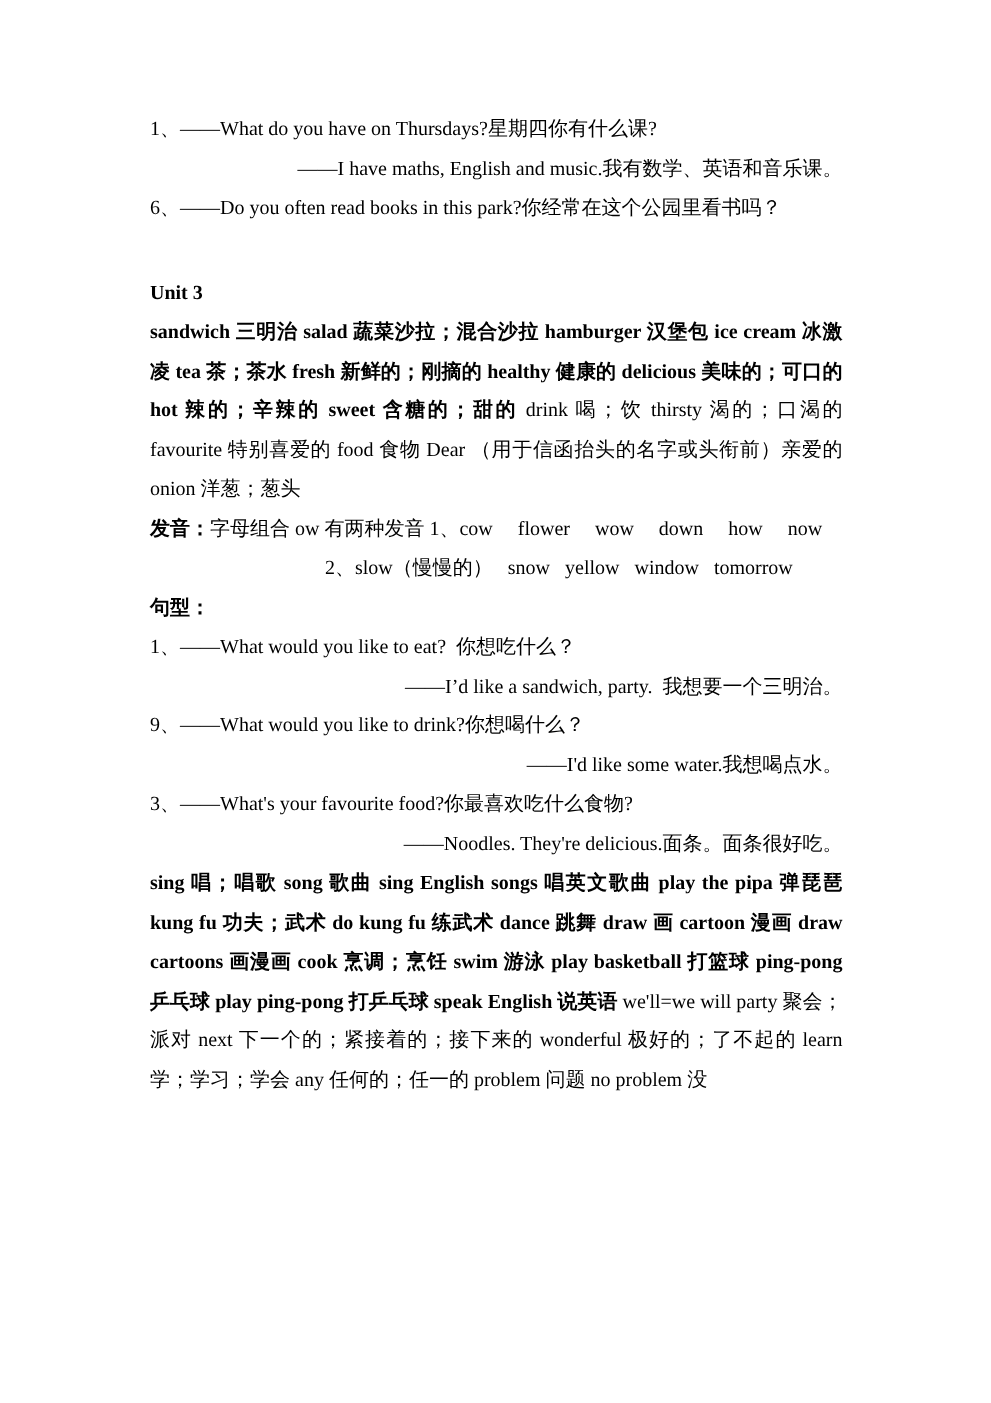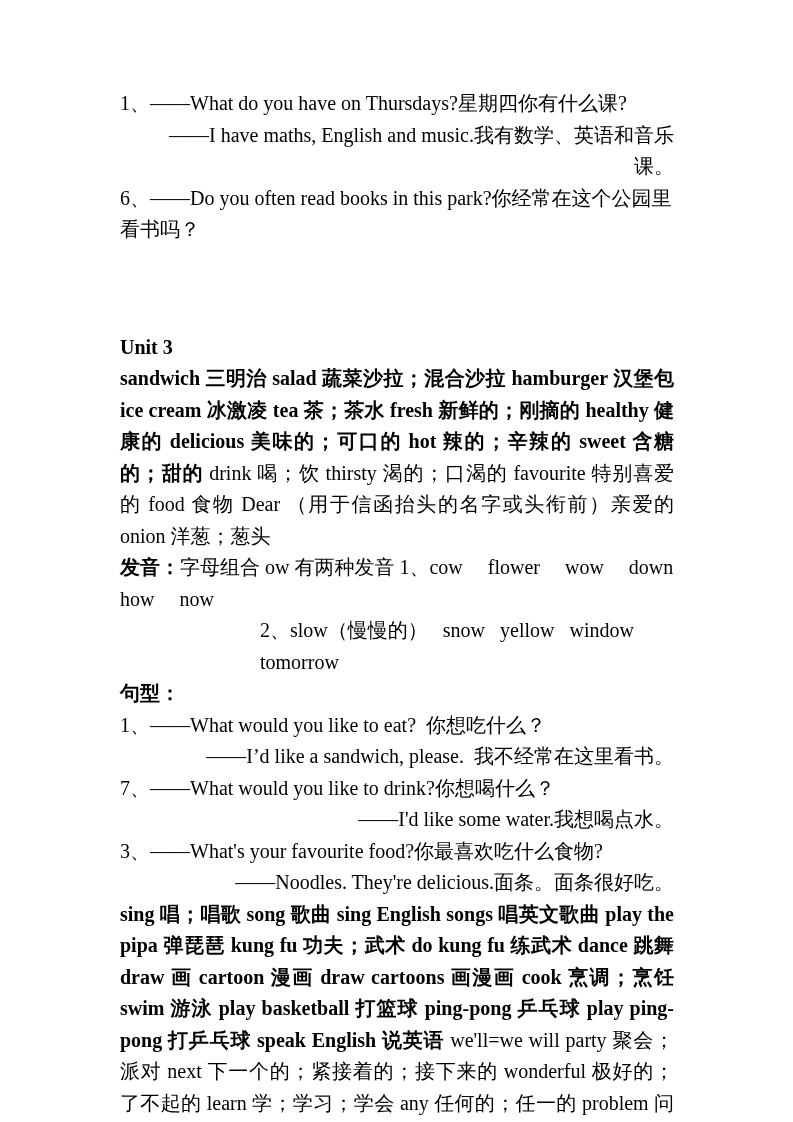--- a/index.html
+++ b/index.html
@@ -9,55 +9,55 @@
   }
   .page {
     position: relative;
     width: 793px;
     height: 1122px;
     box-sizing: border-box;
     background: #ffffff;
     color: #000000;
     padding: 88px 119px 0 120px;
     font-family: "Liberation Serif", "DejaVu Serif", serif;
-    font-size: 20px;
+    font-size: 16px;
     overflow: hidden;
   }
   .para {
     margin: 0;
     line-height: 31.5px;
     white-space: pre-wrap;
     word-break: normal;
   }
   .para.justify {
     white-space: normal;
     text-align: justify;
   }
   .run { font-weight: normal; }
   .run.b { font-weight: bold; }
   .heading { font-weight: bold; }
   .indent-1 { padding-left: 26px; text-align: right; }
   .indent-deep { padding-left: 140px; }
-  .gap-3 { margin-top: 86px; }
+  .gap-3 { margin-top: 36px; }
   .gap-1 { margin-top: 32px; }
 </style>
 </head>
 <body>
 
 <div class="page">
   <div>
       <p class="para dialogue"><span class="run">1、——What do you have on Thursdays?星期四你有什么课?</span></p>
       <p class="para dialogue indent-1"><span class="run">——I have maths, English and music.我有数学、英语和音乐课。</span></p>
       <p class="para dialogue"><span class="run">6、——Do you often read books in this park?你经常在这个公园里看书吗？</span></p>
       <p class="para heading gap-3"><span class="run b">Unit 3</span></p>
       <p class="para vocab justify"><span class="run b">sandwich 三明治 salad 蔬菜沙拉；混合沙拉 hamburger 汉堡包 ice cream 冰激凌 tea 茶；茶水 fresh 新鲜的；刚摘的 healthy 健康的 delicious 美味的；可口的 hot 辣的；辛辣的 sweet 含糖的；甜的</span><span class="run"> drink 喝；饮 thirsty 渴的；口渴的 favourite 特别喜爱的 food 食物 Dear （用于信函抬头的名字或头衔前）亲爱的 onion 洋葱；葱头</span></p>
       <p class="para pron"><span class="run b">发音：</span><span class="run">字母组合 ow 有两种发音 1、cow     flower     wow     down     how     now</span></p>
       <p class="para pron indent-deep"><span class="run">2、slow（慢慢的）   snow   yellow   window   tomorrow</span></p>
       <p class="para"><span class="run b">句型：</span></p>
       <p class="para dialogue"><span class="run">1、——What would you like to eat?  你想吃什么？</span></p>
-      <p class="para dialogue indent-1"><span class="run">——I’d like a sandwich, please.  我不经常在这里看书。</span></p>
-      <p class="para dialogue"><span class="run">7、——What would you like to drink?你想喝什么？</span></p>
+      <p class="para dialogue indent-1"><span class="run">——I’d like a sandwich, party.  我想要一个三明治。</span></p>
+      <p class="para dialogue"><span class="run">9、——What would you like to drink?你想喝什么？</span></p>
       <p class="para dialogue indent-1"><span class="run">——I'd like some water.我想喝点水。</span></p>
       <p class="para dialogue"><span class="run">3、——What's your favourite food?你最喜欢吃什么食物?</span></p>
       <p class="para dialogue indent-1"><span class="run">——Noodles. They're delicious.面条。面条很好吃。</span></p>
       <p class="para vocab justify"><span class="run b">sing 唱；唱歌 song 歌曲 sing English songs 唱英文歌曲 play the pipa 弹琵琶 kung fu 功夫；武术 do kung fu 练武术 dance 跳舞 draw 画 cartoon 漫画 draw cartoons 画漫画 cook 烹调；烹饪 swim 游泳 play basketball 打篮球 ping-pong 乒乓球 play ping-pong 打乒乓球 speak English 说英语</span><span class="run"> we'll=we will  party 聚会；派对 next 下一个的；紧接着的；接下来的 wonderful 极好的；了不起的 learn 学；学习；学会 any 任何的；任一的 problem 问题 no problem 没</span></p>
     </div>
 </div>
 
 </body></html>

